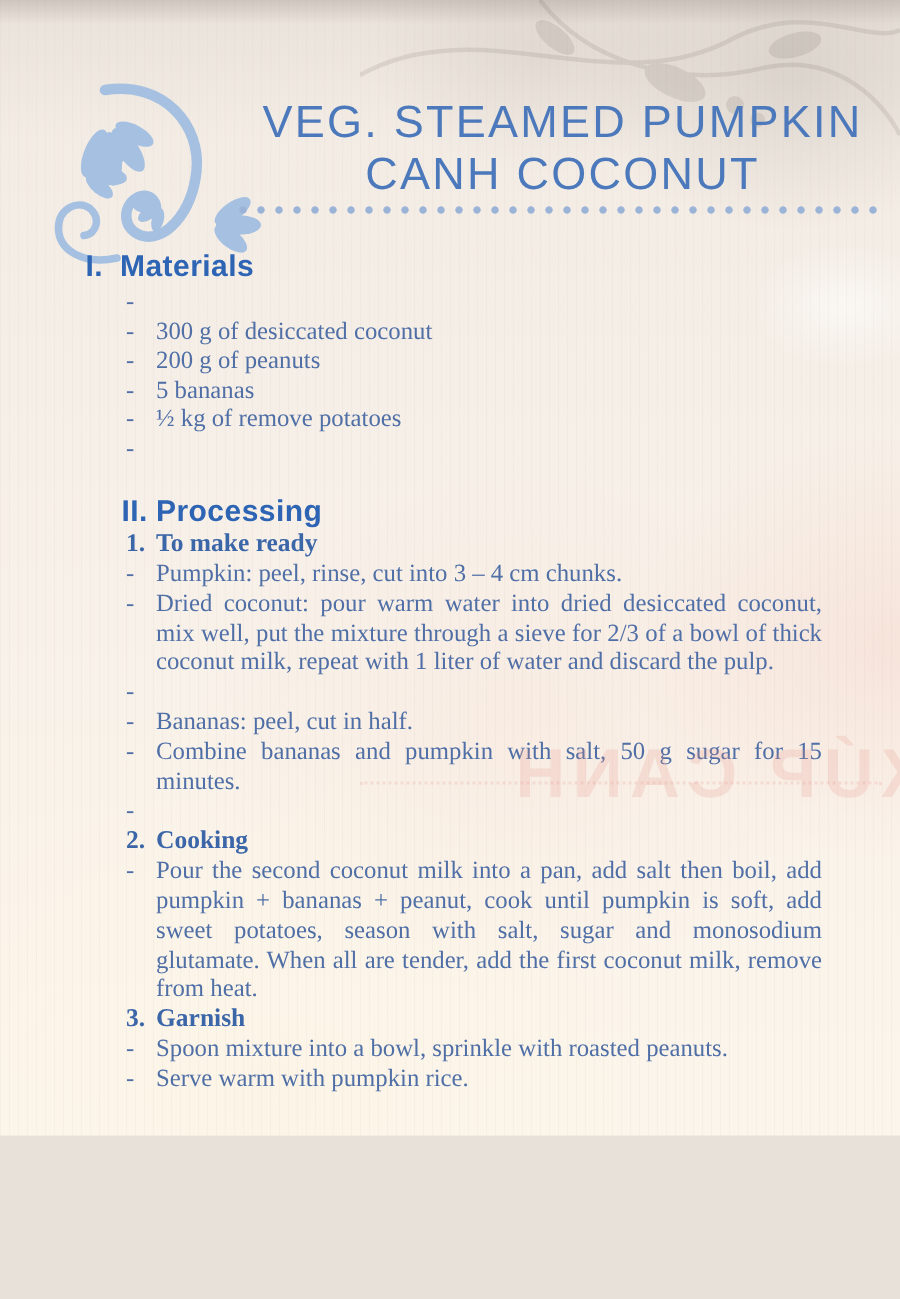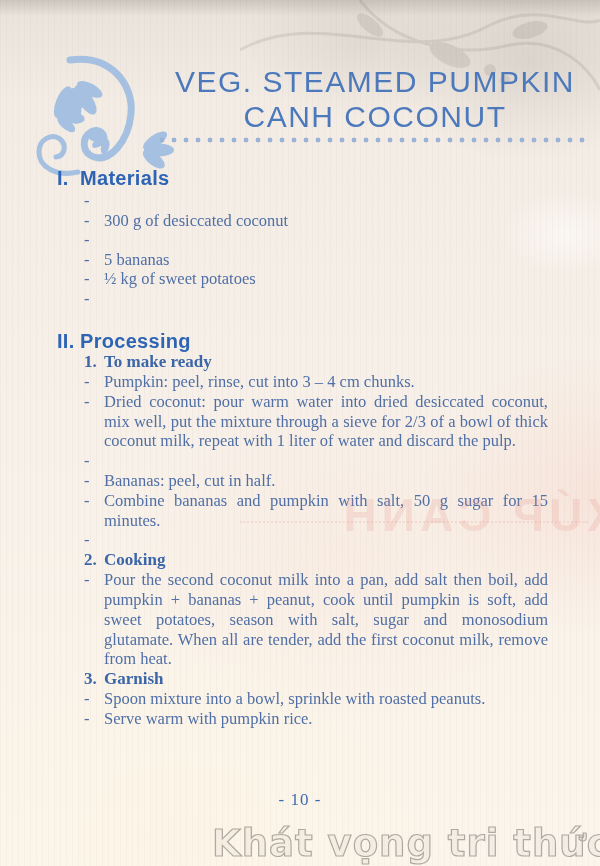--- a/index.html
+++ b/index.html
@@ -1,18 +1,18 @@
 <!DOCTYPE html>
 <html><head>
 <meta charset="utf-8">
 <style>
   html,body{margin:0;padding:0;}
   body{width:600px;height:866px;overflow:hidden;background:#e8e1da;}
   .page{
-    position:relative;width:600px;height:866px;overflow:hidden;
+    position:relative;width:600px;height:757px;overflow:hidden;
     font-family:"Liberation Serif",serif;
     background:
       radial-gradient(90px 60px at 94% 27%, rgba(255,255,255,0.55), transparent 70%),
       radial-gradient(200px 140px at 88% 7%, rgba(140,133,126,0.20), transparent 72%),
       radial-gradient(160px 110px at 60% 5%, rgba(150,142,134,0.14), transparent 72%),
       radial-gradient(260px 200px at 100% 57%, rgba(243,196,185,0.30), transparent 70%),
       radial-gradient(300px 230px at 58% 64%, rgba(246,213,201,0.20), transparent 72%),
       radial-gradient(420px 320px at 30% 97%, rgba(253,245,228,0.65), transparent 75%),
       linear-gradient(180deg,#e9e2db 0%,#f3ece5 12%,#f7f0e8 45%,#faf3ea 75%,#fbf5ec 100%);
   }
@@ -40,21 +40,21 @@
   .row{display:flex;}
   .sec-head{
     display:flex;padding-left:57px;
     font-family:"Liberation Sans",sans-serif;font-weight:bold;
     font-size:20px;line-height:22px;color:#2e64b4;letter-spacing:.3px;
   }
   .sec-num{width:23px;flex:none;}
   .materials-list{margin-top:2px;}
   .materials-list .row{padding-left:84px;line-height:19.5px;}
   .marker{width:20px;flex:none;}
-  .proc-head{margin-top:22px;}
+  .proc-head{margin-top:22px;margin-left:24px;}
   .subtitle{padding-left:84px;line-height:20px;font-weight:bold;font-size:17px;color:#3b66a8;}
   .subnum{width:20px;flex:none;}
   .step{padding-left:84px;line-height:19.8px;}
   .stext{width:444px;text-align:justify;}
 
   .bleed-text{
     position:absolute;left:318px;top:488px;width:300px;
     transform:scaleX(-1);transform-origin:center;
     font-family:"Liberation Sans",sans-serif;font-weight:bold;
     font-size:46px;letter-spacing:5px;white-space:nowrap;
@@ -180,28 +180,29 @@
     <div class="materials-list">
         <div class="row">
           <span class="marker">-</span>
         </div>
         <div class="row">
           <span class="marker">-</span>
           <span class="itext">300 g of desiccated coconut</span>
         </div>
         <div class="row">
           <span class="marker">-</span>
+          <span class="itext">200 g of peanuts</span>
         </div>
         <div class="row">
           <span class="marker">-</span>
           <span class="itext">5 bananas</span>
         </div>
         <div class="row">
           <span class="marker">-</span>
-          <span class="itext">½ kg of sweet potatoes</span>
+          <span class="itext">½ kg of remove potatoes</span>
         </div>
         <div class="row">
           <span class="marker">-</span>
         </div>
       </div>
 
     <div class="sec-head proc-head">
       <span class="sec-num">II.</span>
       <span>Processing</span>
     </div>

